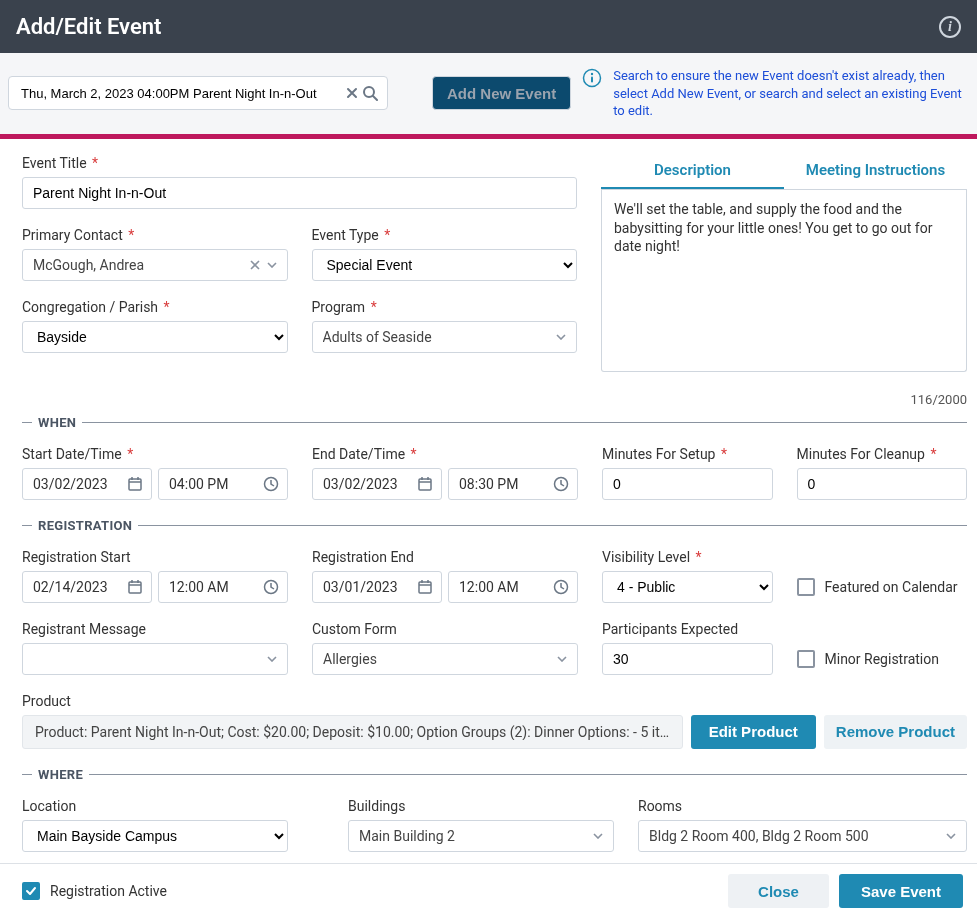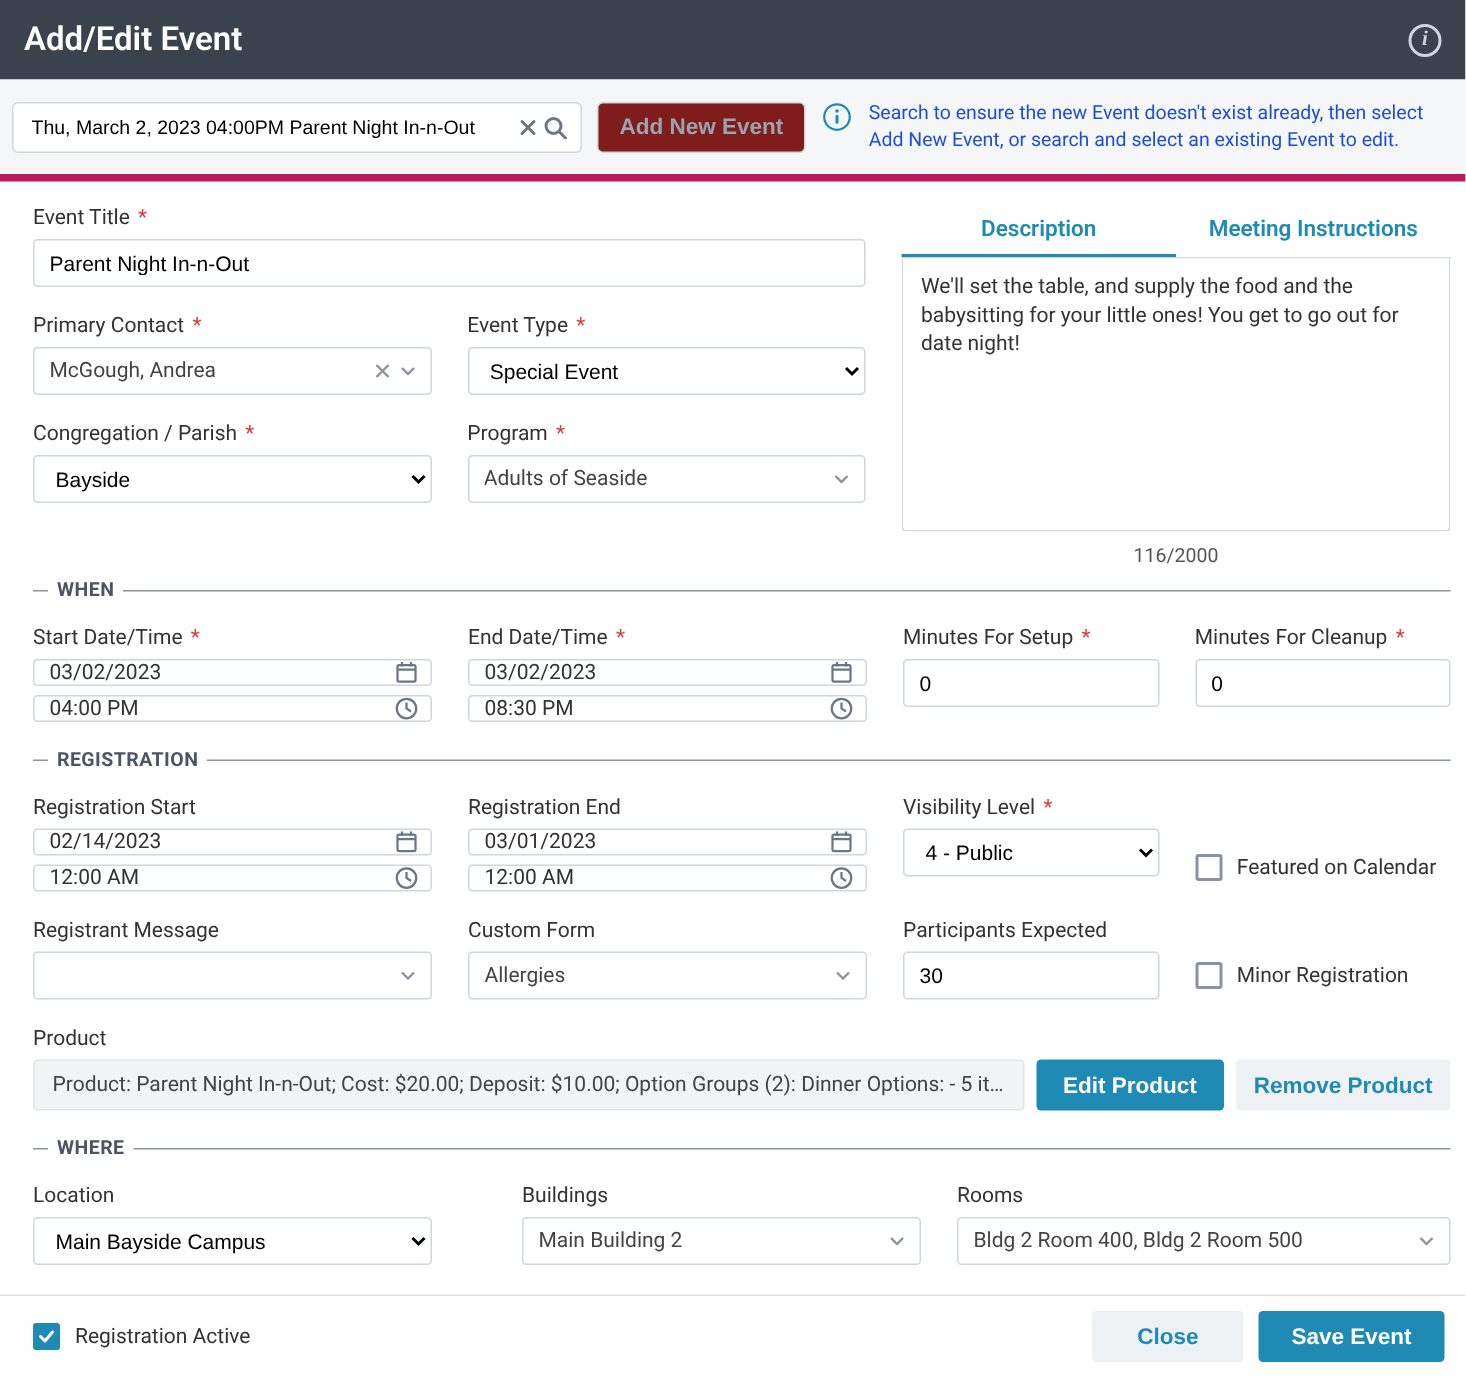--- a/index.html
+++ b/index.html
@@ -61,29 +61,30 @@
     padding: 0 4px;
     min-width: 0;
   }
   .icon-btn {
     width: 18px; height: 18px;
     display: flex; align-items: center; justify-content: center;
     color: #6b7785;
     cursor: pointer;
   }
   .add-event-btn {
-    background: #7f1d1d;
+    background: #0c4a6e;
     border: 1px solid #cfd6de;
     border-radius: 4px;
     color: #9aa3ae;
     font-weight: 600;
     font-size: 15px;
     padding: 0 14px;
     height: 34px;
     cursor: default;
+    margin-left: 34px;
   }
   .hint {
     display: flex;
     align-items: flex-start;
     gap: 10px;
     flex: 1;
     color: #1d4ed8;
     font-size: 13px;
     line-height: 1.35;
   }
@@ -157,24 +158,24 @@
     font-size: 14px;
     color: #333;
     height: 182px;
     resize: none;
     width: 100%;
     outline: none;
     font-family: inherit;
     line-height: 1.35;
   }
   .count {
-    text-align: center;
+    text-align: right;
     font-size: 13px;
     color: #555;
-    margin-top: 5px;
+    margin-top: 17px;
   }
   .section-hdr {
     display: flex;
     align-items: center;
     margin: 8px 0 16px;
   }
   .section-hdr .line-l {
     border-top: 1px solid #8a93a0;
     width: 10px;
   }
@@ -182,21 +183,21 @@
     color: #4b5563;
     font-weight: 700;
     font-size: 13px;
     padding: 0 6px;
     letter-spacing: 0.3px;
   }
   .section-hdr .line-r {
     border-top: 1px solid #8a93a0;
     flex: 1;
   }
-  .dt-pair { display: flex; gap: 6px; flex-direction: column; }
+  .dt-pair { display: flex; gap: 6px; }
   .dt-input {
     display: flex; align-items: center;
     height: 32px;
     border: 1px solid #cfd6de;
     border-radius: 3px;
     background: #fff;
     padding: 0 8px 0 10px;
     font-size: 14px;
     gap: 6px;
   }

